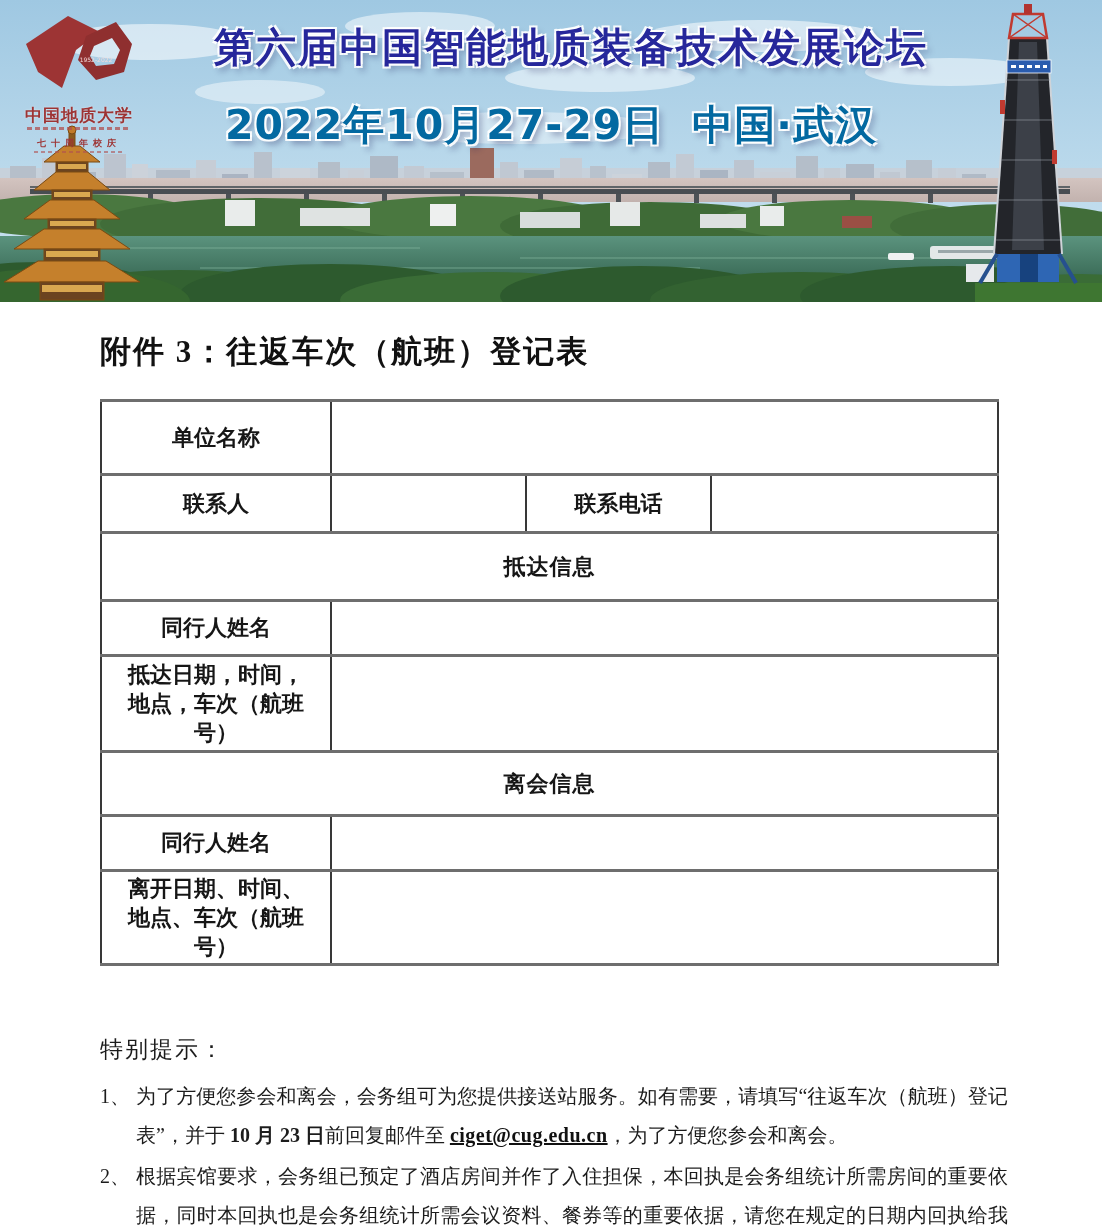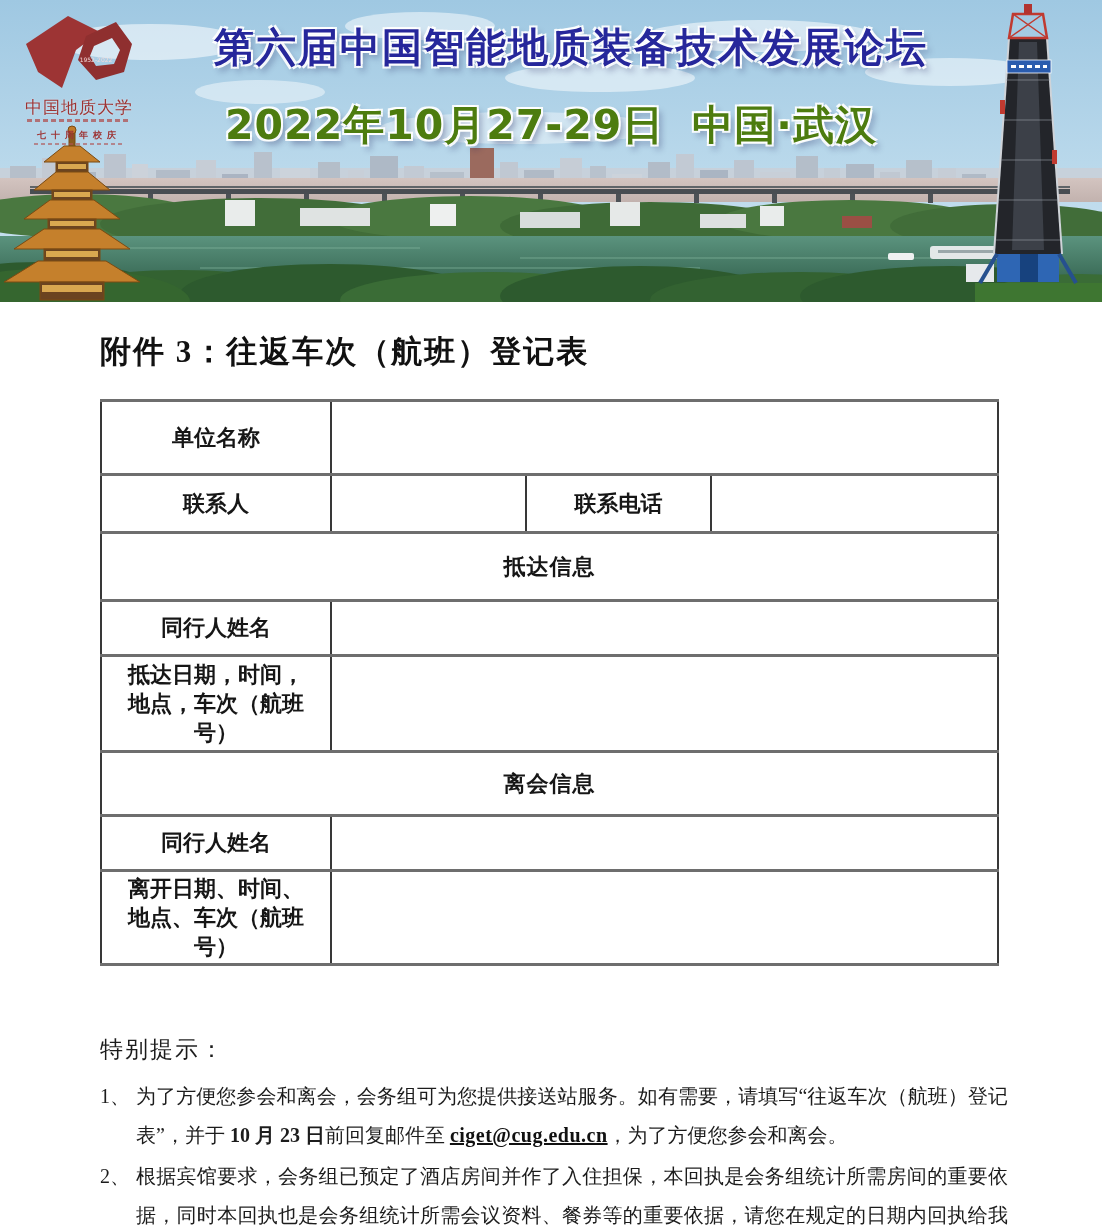--- a/index.html
+++ b/index.html
@@ -14,27 +14,27 @@
     position:absolute;top:20px;left:70px;right:30px;text-align:center;
     font-family:"DejaVu Sans","Liberation Sans",sans-serif;
     font-size:40px;font-weight:800;letter-spacing:2px;color:#26279b;white-space:nowrap;
     text-shadow:2px 2px 0 rgba(255,255,255,.9),-2px -2px 0 rgba(255,255,255,.9),
                 2px -2px 0 rgba(255,255,255,.9),-2px 2px 0 rgba(255,255,255,.9),
                 4px 5px 6px rgba(20,20,80,.35);
   }
   .banner-sub{
     position:absolute;top:98px;left:0;right:0;display:flex;justify-content:center;gap:28px;
     font-family:"DejaVu Sans","Liberation Sans",sans-serif;
-    font-size:41px;font-weight:800;letter-spacing:1px;color:#4d7c0f;white-space:nowrap;
+    font-size:41px;font-weight:800;letter-spacing:1px;color:#0369a1;white-space:nowrap;
     text-shadow:2px 2px 0 rgba(255,255,255,.9),-2px -2px 0 rgba(255,255,255,.9),
                 2px -2px 0 rgba(255,255,255,.9),-2px 2px 0 rgba(255,255,255,.9),
                 4px 5px 6px rgba(20,20,80,.35);
   }
   .logo{position:absolute;top:10px;left:14px;width:130px;text-align:center;line-height:1;}
-  .logo-univ{margin-top:0;font-size:17px;font-weight:400;color:#9d3434;letter-spacing:1px;
+  .logo-univ{margin-top:8px;font-size:17px;font-weight:700;color:#9d3434;letter-spacing:1px;
     text-shadow:0 0 2px rgba(255,255,255,.6);}
   .logo-eng{margin:3px auto 0;width:104px;height:3px;
     background:repeating-linear-gradient(90deg,#b05050 0 5px,transparent 5px 8px);opacity:.75;}
   .logo-anniv{margin-top:9px;font-size:9px;font-weight:700;color:#9d3434;letter-spacing:5px;}
   .logo-anniv-rule{margin:3px auto 0;width:90px;height:2px;
     background:repeating-linear-gradient(90deg,#b05050 0 4px,transparent 4px 7px);opacity:.6;}
   
   .attachment-title{
     position:absolute;top:331px;left:100px;font-size:31px;font-weight:700;letter-spacing:2px;
     color:#111;white-space:nowrap;

